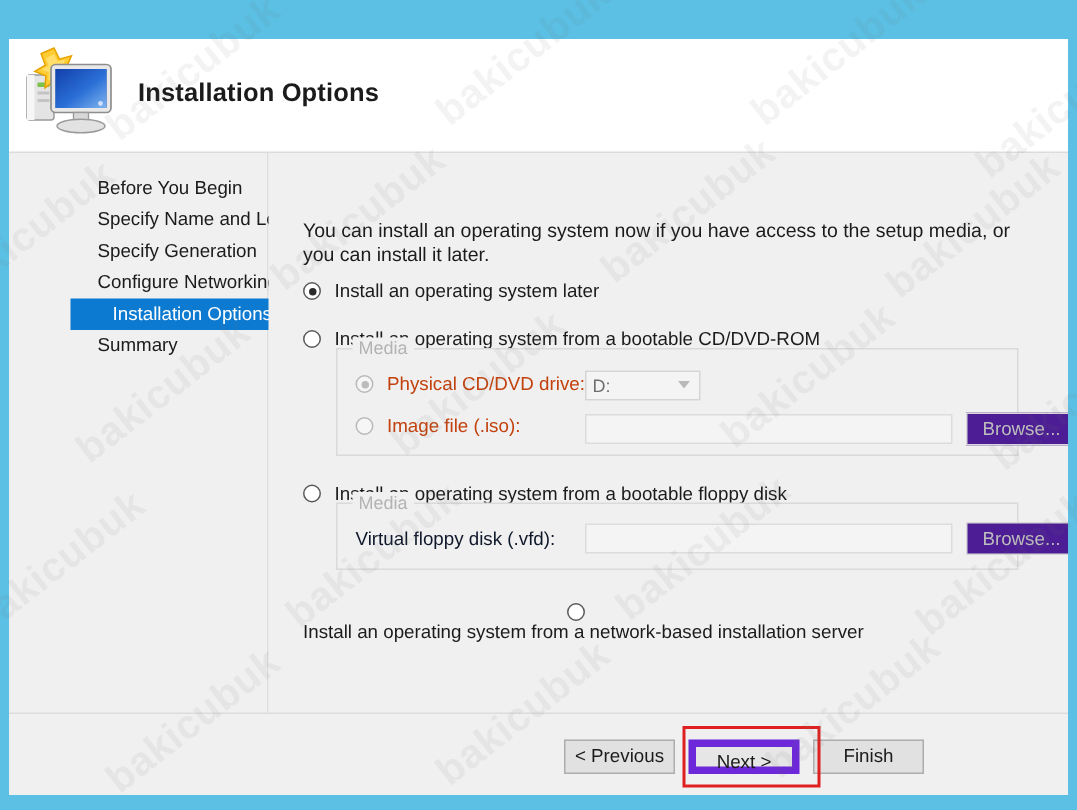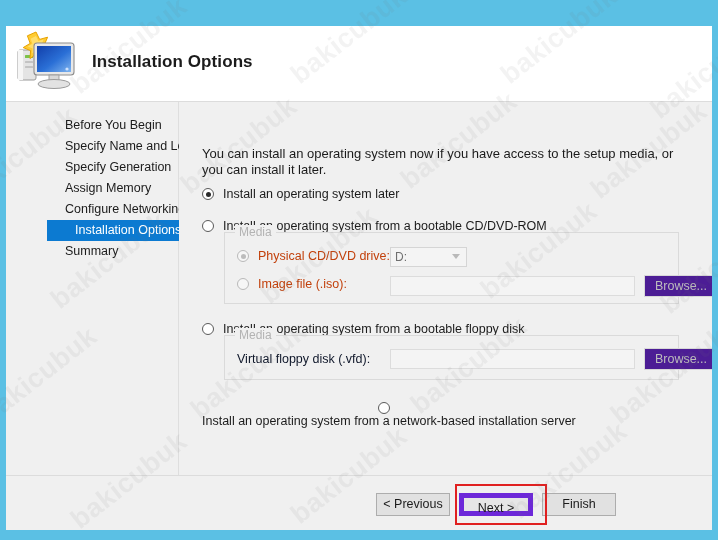--- a/index.html
+++ b/index.html
@@ -349,21 +349,20 @@
       <div id="header-title">Installation Options</div>
     </div>
 
     <div id="content">
 
       <div id="sidebar">
         <div id="nav-list">
           <div class="nav-item">Before You Begin</div>
           <div class="nav-item">Specify Name and Location</div>
           <div class="nav-item">Specify Generation</div>
-          <div class="nav-item">Assign Memory</div>
           <div class="nav-item">Configure Networking</div>
           <div class="nav-item selected">Installation Options</div>
           <div class="nav-item">Summary</div>
         </div>
       </div>
 
       <div id="pane">
 
         <div id="intro-text">You can install an operating system now if you have access to the setup media, or you can install it later.</div>
 

